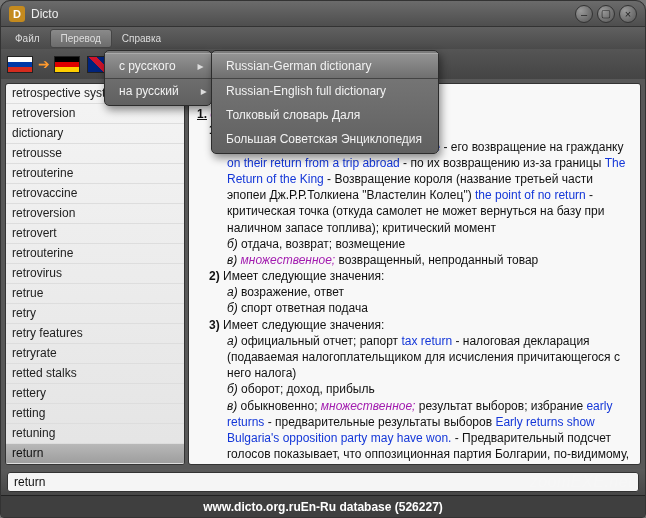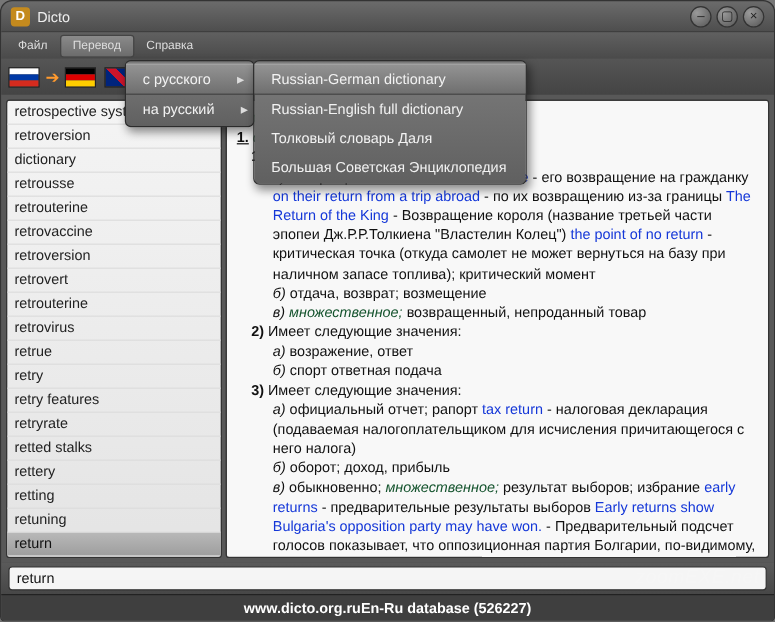--- a/index.html
+++ b/index.html
@@ -121,21 +121,21 @@
     background: #f8f8f8;
     border:1px solid #333;
     border-radius:3px;
     padding: 6px 8px;
     overflow:auto;
     font-size: 12px;
     color:#111;
     line-height: 1.35;
   }
   .transcription { color: #097c28; }
-  .pos { color: #14532d; font-style: italic; }
+  .pos { color: #a21caf; font-style: italic; }
   .ex { color: #1437d8; }
   .label-italic { font-style: italic; }
   .searchbar {
     height: 26px;
     background: linear-gradient(#5a5a5a,#474747);
     padding: 3px 6px;
     display:flex;
     align-items:center;
   }
   .search-input {

